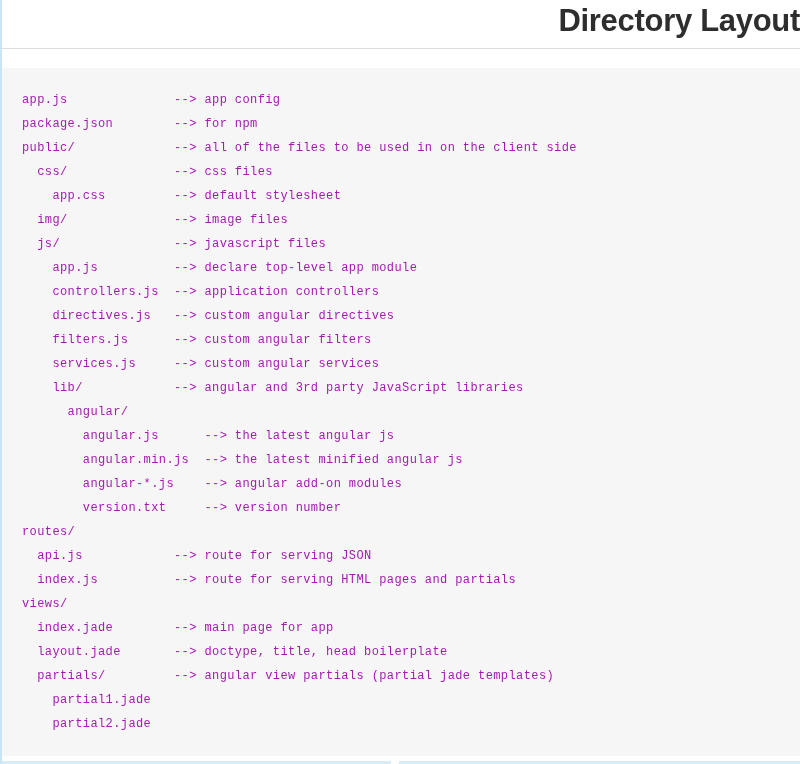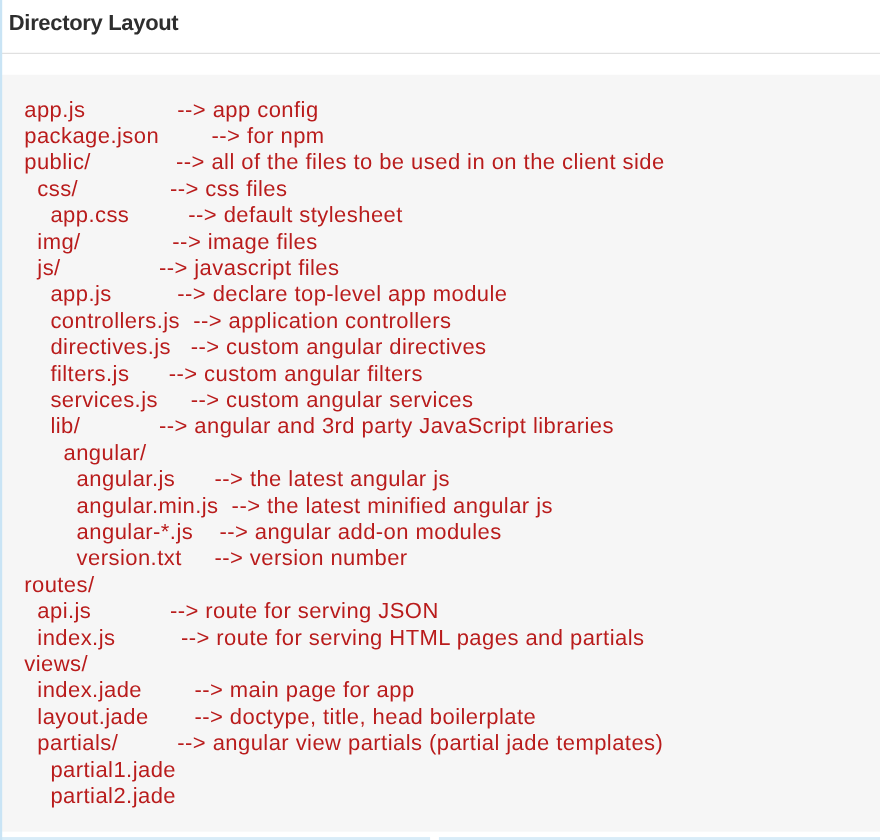--- a/index.html
+++ b/index.html
@@ -20,39 +20,40 @@
     width: 2px; height: 764px;
     background: #c9e4f5;
     z-index: 5;
   }
   .page-header {
     border-bottom: 1px solid #dddddd;
   }
   .page-header h1 {
     margin: 0;
     padding: 3px 0 9px 8px;
-    font-size: 20px;
+    font-size: 31px;
     line-height: 36px;
     font-weight: bold;
     color: #2e2e2e;
     letter-spacing: -0.3px;
     font-family: "Liberation Sans", sans-serif;
+    text-align: right;
   }
   pre.directory-tree {
     margin: 19px 0 0 2px;
     width: 798px;
     box-sizing: border-box;
     height: 688px;
     background: #f6f6f6;
     padding: 20px 0 20px 20px;
-    font-family: Liberation Sans, sans-serif;
-    font-size: 20px;
+    font-family: Liberation Mono, monospace;
+    font-size: 12px;
     line-height: 24px;
     letter-spacing: 0.4px;
-    color: #b91c1c;
+    color: #a21caf;
     white-space: pre;
     overflow: hidden;
   }
   pre.directory-tree .line {
     height: 24px;
     white-space: pre;
   }
   .bottom-divider {
     position: absolute;
     top: 761px;

